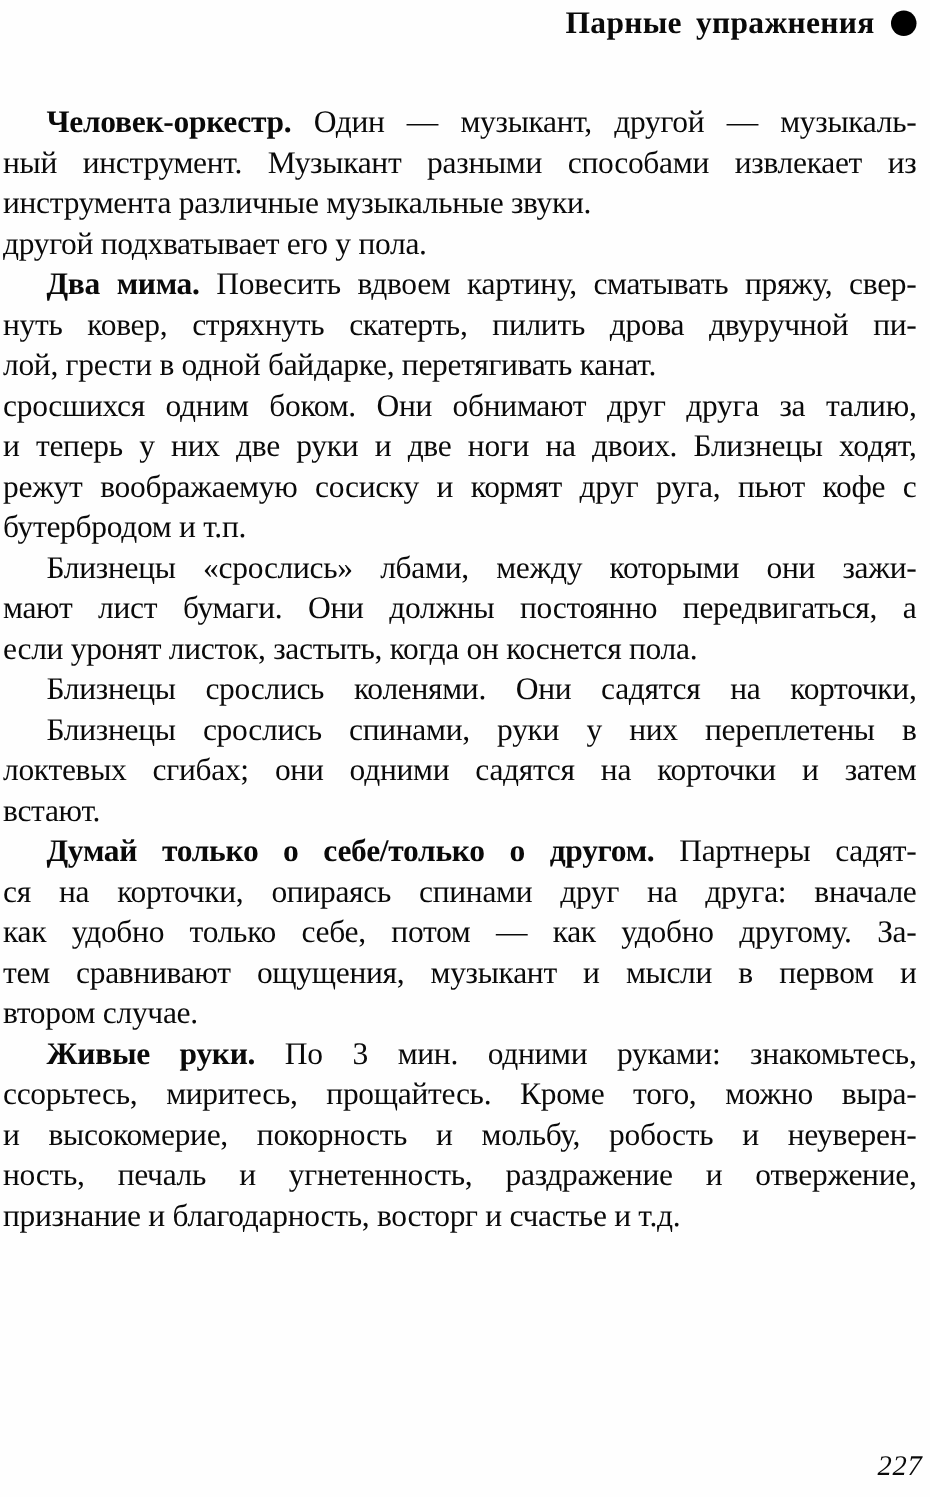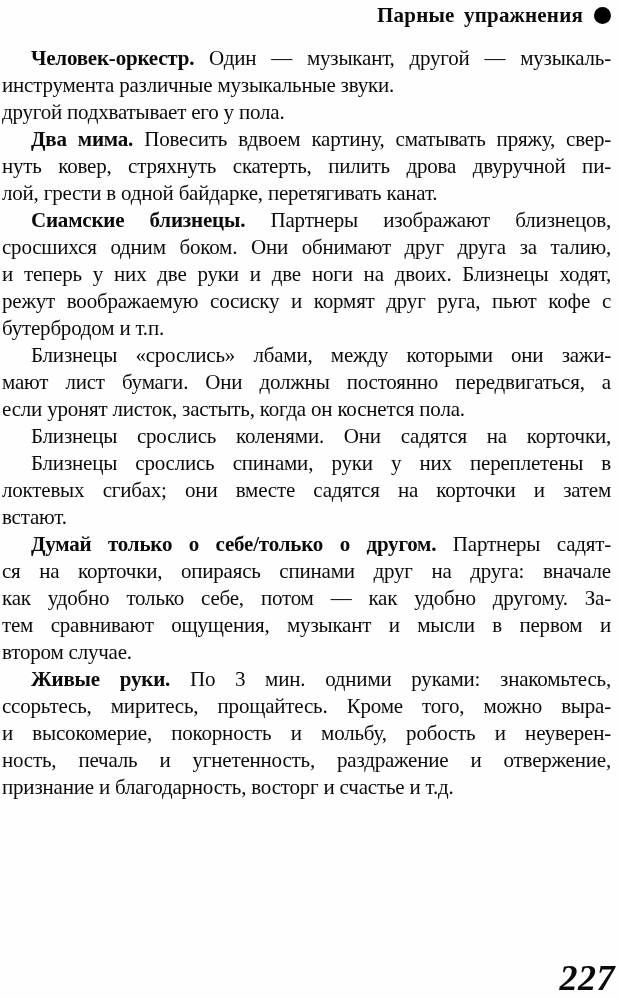--- a/index.html
+++ b/index.html
@@ -29,85 +29,85 @@
   .bullet {
     display: inline-block;
     width: 17px; height: 17px;
     border-radius: 50%;
     background: #000;
     margin-left: 11px;
     vertical-align: -2px;
   }
   .text-body {
     position: absolute;
-    top: 45px; left: 2px;
+    top: 68px; left: 2px;
     width: 609px;
   }
   .line {
     font-size: 21px;
     line-height: 27px;
     height: 27px;
     overflow: hidden;
     text-align: justify;
     text-align-last: justify;
     letter-spacing: -0.2px;
   }
   .line.last { text-align-last: left; }
   .line.first { text-indent: 29px; }
   .line b { font-weight: bold; }
   .page-number {
     position: absolute;
     top: 963px; right: 5px;
-    font-size: 36px;
+    font-size: 19px;
     line-height: 30px;
-    font-weight: bold;
+    font-weight: normal;
     font-style: italic;
     letter-spacing: 0.5px;
   }
 </style>
 </head>
 <body>
 
 <div class="page">
 
   <div class="running-header">
     <span>Парные упражнения</span><span class="bullet"></span>
   </div>
 
   <div class="text-body">
       <div>
         <div class="line first"><b>Человек-оркестр.</b> Один — музыкант, другой — музыкаль-</div>
+        <div class="line">ный инструмент. Музыкант разными способами извлекает из</div>
         <div class="line last">инструмента различные музыкальные звуки.</div>
       </div>
       <div>
         <div class="line last">другой подхватывает его у пола.</div>
       </div>
       <div>
         <div class="line first"><b>Два мима.</b> Повесить вдвоем картину, сматывать пряжу, свер-</div>
         <div class="line">нуть ковер, стряхнуть скатерть, пилить дрова двуручной пи-</div>
         <div class="line last">лой, грести в одной байдарке, перетягивать канат.</div>
       </div>
       <div>
-        <div class="line first"><b>Сиамские близнецы.</b> Партнеры изображают близнецов,</div>
         <div class="line">сросшихся одним боком. Они обнимают друг друга за талию,</div>
         <div class="line">и теперь у них две руки и две ноги на двоих. Близнецы ходят,</div>
         <div class="line">режут воображаемую сосиску и кормят друг руга, пьют кофе с</div>
         <div class="line last">бутербродом и т.п.</div>
       </div>
       <div>
         <div class="line first">Близнецы «срослись» лбами, между которыми они зажи-</div>
         <div class="line">мают лист бумаги. Они должны постоянно передвигаться, а</div>
         <div class="line last">если уронят листок, застыть, когда он коснется пола.</div>
       </div>
       <div>
         <div class="line first">Близнецы срослись коленями. Они садятся на корточки,</div>
       </div>
       <div>
         <div class="line first">Близнецы срослись спинами, руки у них переплетены в</div>
-        <div class="line">локтевых сгибах; они вместе садятся на корточки и затем</div>
+        <div class="line">локтевых сгибах; они одними садятся на корточки и затем</div>
         <div class="line last">встают.</div>
       </div>
       <div>
         <div class="line first"><b>Думай только о себе/только о другом.</b> Партнеры садят-</div>
         <div class="line">ся на корточки, опираясь спинами друг на друга: вначале</div>
         <div class="line">как удобно только себе, потом — как удобно другому. За-</div>
         <div class="line">тем сравнивают ощущения, музыкант и мысли в первом и</div>
         <div class="line last">втором случае.</div>
       </div>
       <div>

